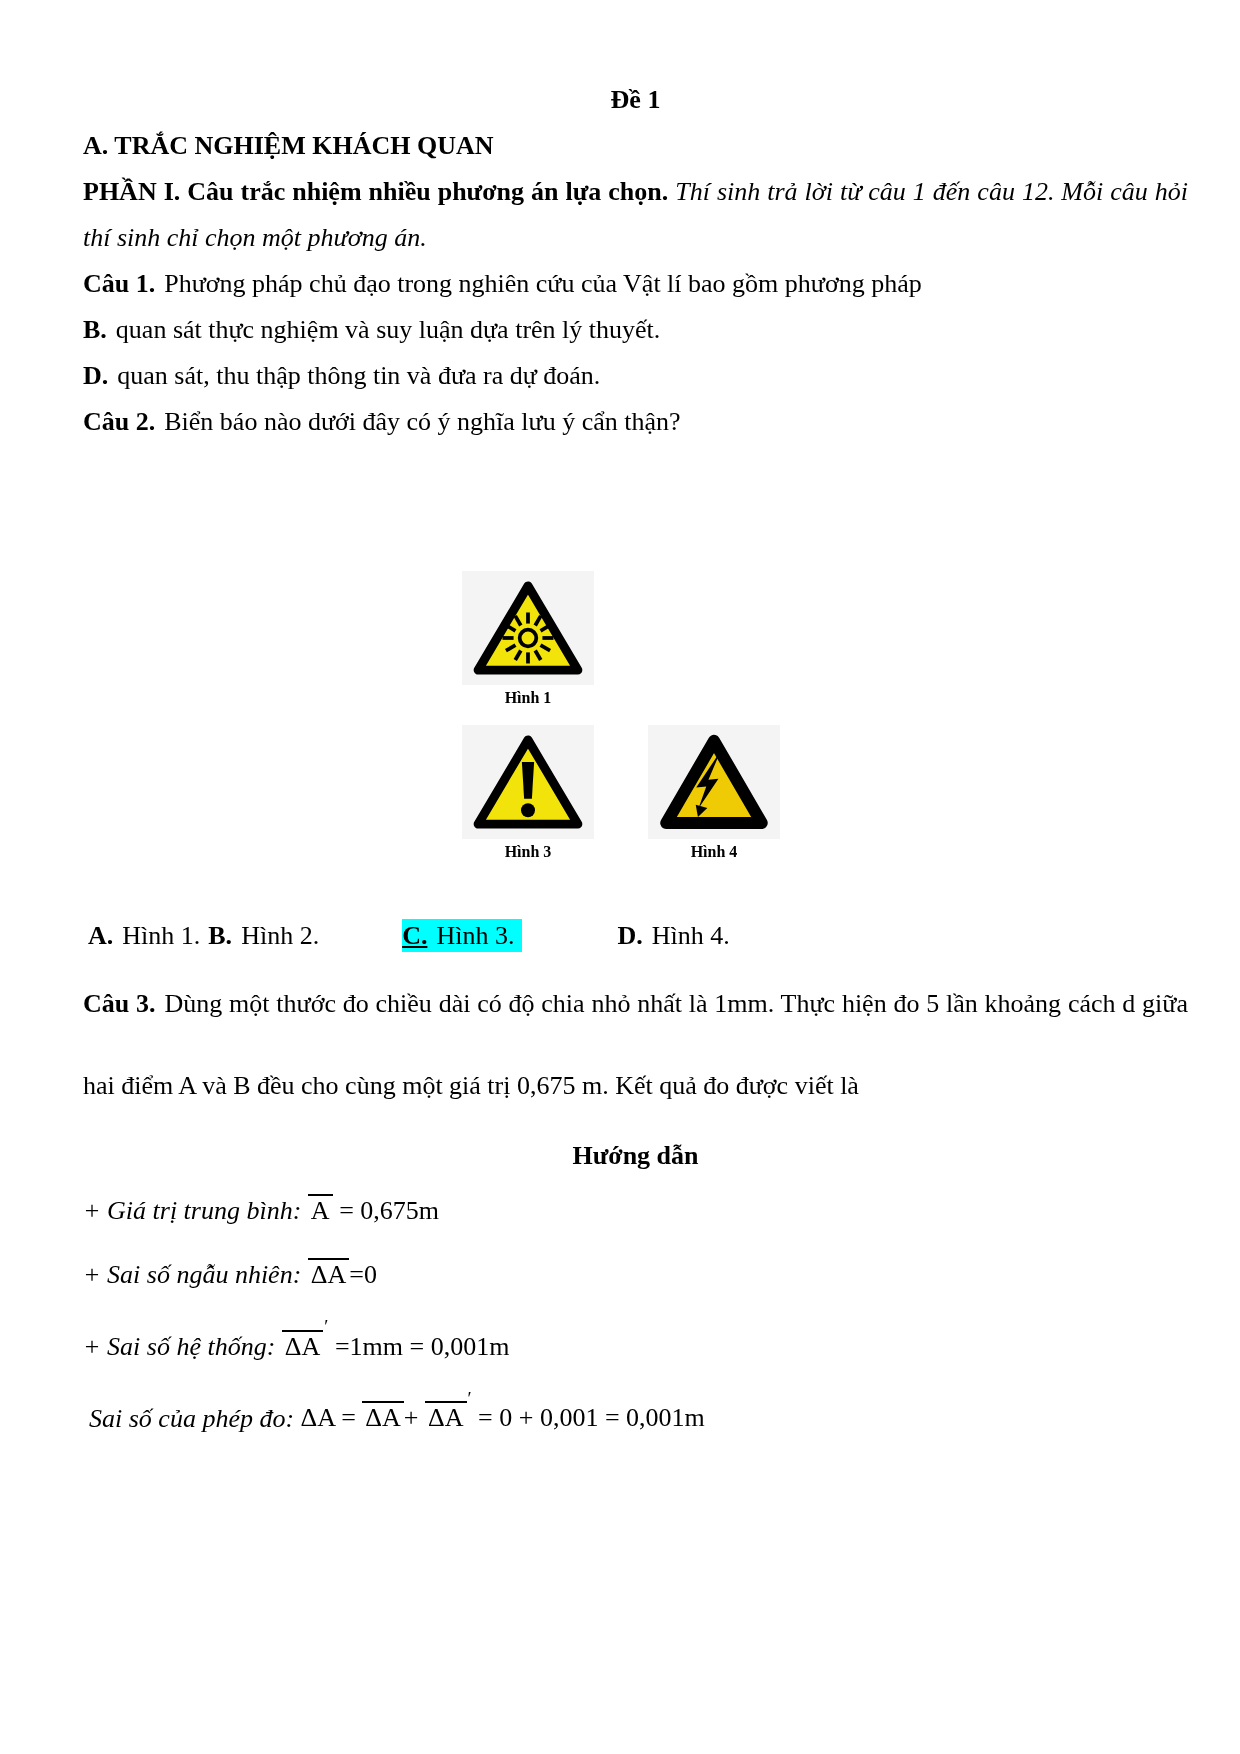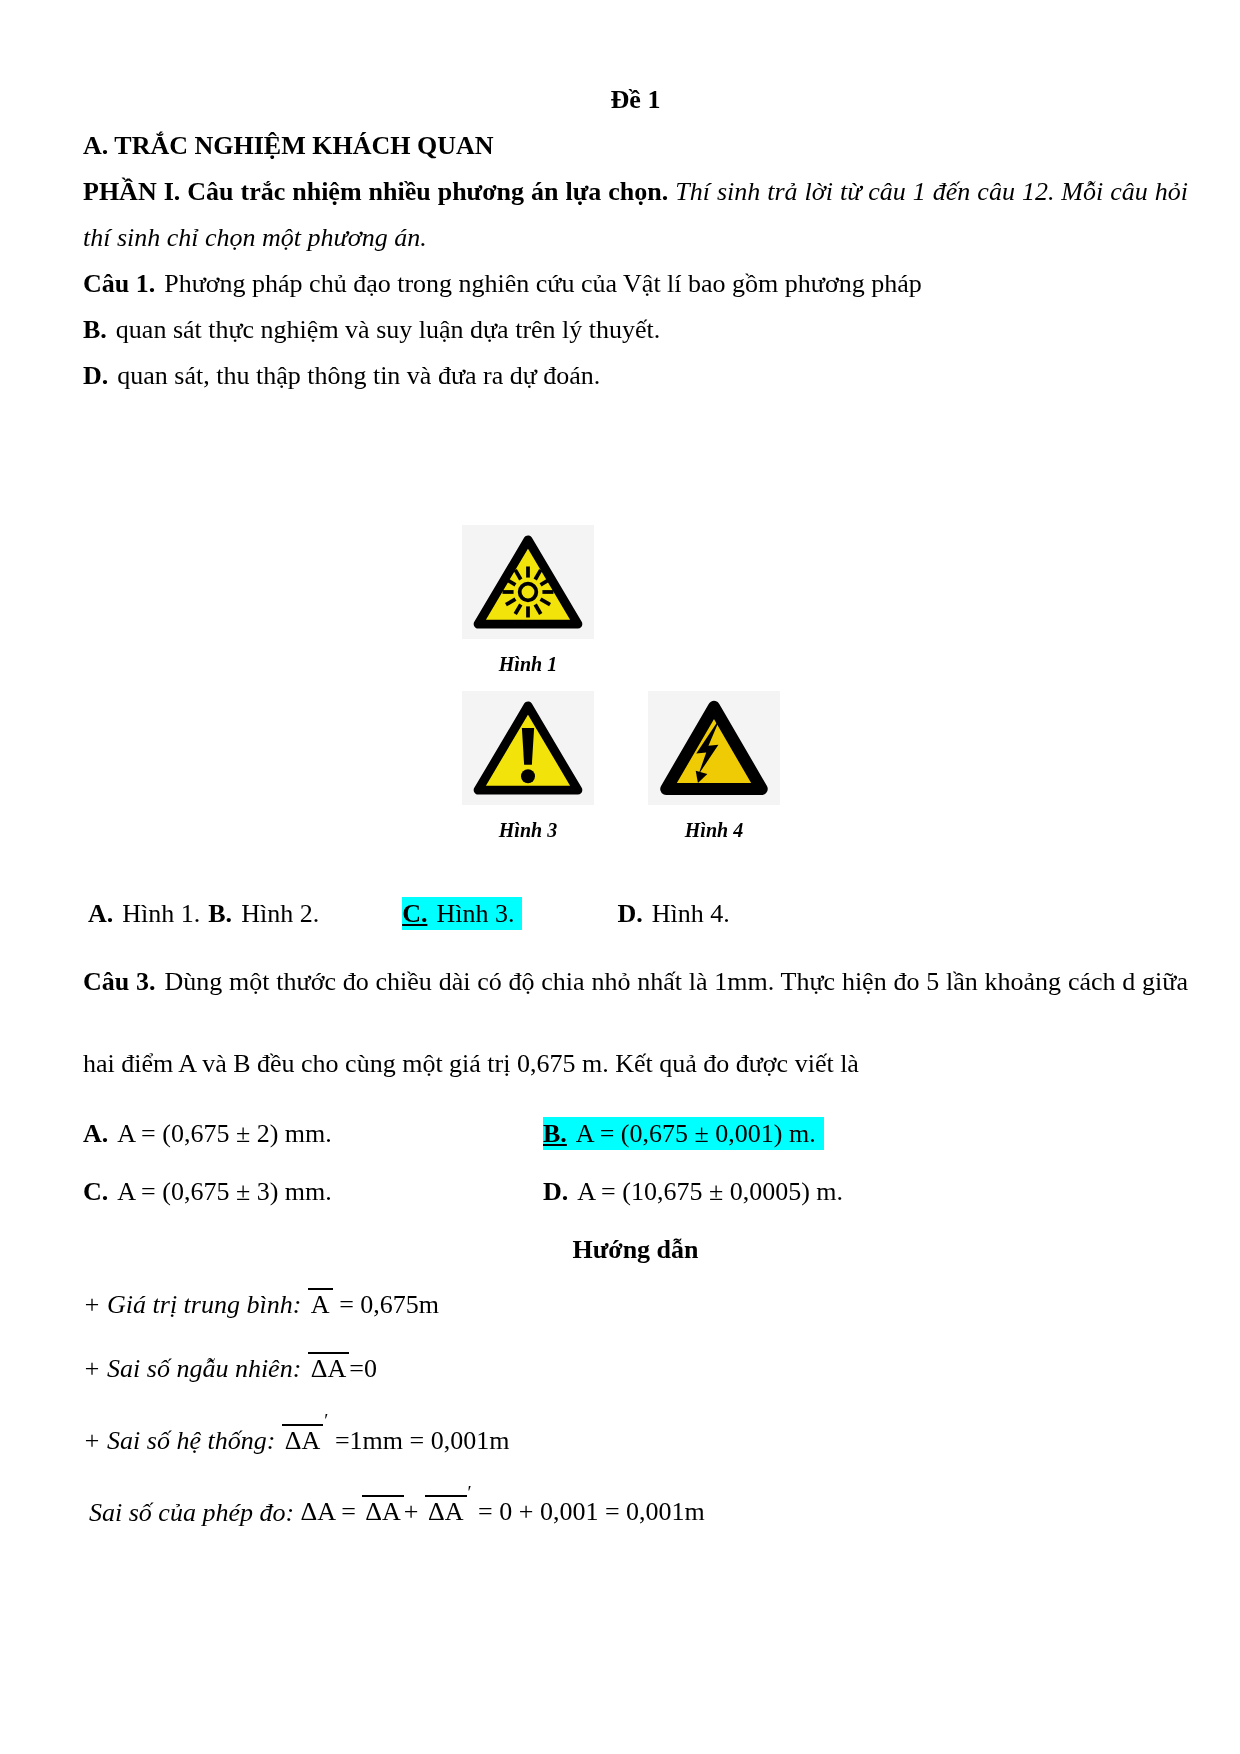--- a/index.html
+++ b/index.html
@@ -24,21 +24,21 @@
   .ital{font-style:italic;}
   .letter{font-weight:bold;margin-right:9px;}
   .hl{background:var(--hl);padding:2px 8px 2px 0;}
   .ul{text-decoration:underline;}
   
   .figures{margin:126px 0 0 379px;width:320px;}
   .fig-row{display:flex;column-gap:54px;}
   .fig-row.second{margin-top:14px;}
   figure{margin:0;width:132px;}
   .signbox{width:132px;height:114px;background:var(--sbg);display:flex;align-items:center;justify-content:center;}
-  figcaption{margin-top:12px;text-align:center;font-weight:bold;font-size:20px;line-height:26px;font-style:italic;}
+  figcaption{text-align:center;font-weight:bold;font-size:16px;line-height:26px;}
   .tri{fill:var(--sy);stroke:var(--ink);stroke-width:8;stroke-linejoin:round;}
   .tri4{fill:var(--sy4);stroke:var(--ink);stroke-width:11;stroke-linejoin:round;}
   .sym{stroke:var(--ink);stroke-width:3.4;fill:none;}
   .sym-thin{stroke:var(--ink);stroke-width:2.4;fill:none;}
   .sym-fill{fill:var(--ink);stroke:none;}
   
   .ansrow{margin-top:48px;display:flex;align-items:baseline;text-align:center;}
   .ansrow .a{margin-left:5px;}
   .ansrow .b{margin-left:8px;}
   .ansrow .c{margin-left:83px;}
@@ -64,20 +64,21 @@
 
   <p class="bold">A. TRẮC NGHIỆM KHÁCH QUAN</p>
 
   <p class="just"><b>PHẦN I. Câu trắc nhiệm nhiều phương án lựa chọn.</b> <i>Thí sinh trả lời từ câu 1 đến câu 12. Mỗi câu  hỏi thí sinh chỉ chọn một phương án.</i></p>
 
   <p class="just"><b class="letter">Câu 1.</b><span>Phương pháp chủ đạo trong nghiên cứu của Vật lí bao gồm phương pháp</span></p>
 
   <p><b class="letter">B.</b><span>quan sát thực nghiệm và suy luận dựa trên lý thuyết.</span></p>
   <p><b class="letter">D.</b><span>quan sát, thu thập thông tin và đưa ra dự đoán.</span></p>
 
+  <p><b class="letter">Câu 2.</b><span>Biển báo nào dưới đây có ý nghĩa lưu ý cẩn thận?</span></p>
 
   <div class="figures">
     <div class="fig-row">
       <figure>
         <div class="signbox">
           <svg width="118" height="102" viewBox="0 0 104 92">
             <path class="tri" d="M52 8 L7 84 L97 84 Z"></path>
             <circle class="sym" cx="52" cy="55" r="7.5" stroke-width="4"></circle>
             <line class="sym" x1="65" y1="55" x2="75" y2="55"></line>
             <line class="sym" x1="63.3" y1="61.5" x2="71.9" y2="66.5"></line>
@@ -122,26 +123,20 @@
 
   <div class="ansrow">
     <span class="a"><b class="letter">A.</b><span>Hình 1.</span></span>
     <span class="b"><b class="letter">B.</b><span>Hình 2.</span></span>
     <span class="c"><span class="hl"><b class="letter ul">C.</b><span>Hình 3.</span></span></span>
     <span class="d"><b class="letter">D.</b><span>Hình 4.</span></span>
   </div>
 
   <p class="just q3para"><b class="letter">Câu 3.</b><span>Dùng một thước đo chiều dài có độ chia nhỏ nhất là 1mm. Thực hiện đo 5 lần khoảng cách d giữa hai điểm A và B đều cho cùng một giá trị 0,675 m. Kết quả đo được viết là</span></p>
 
-  <div class="optgrid">
-    <span><b class="letter">A.</b><span>A = (0,675 ± 2) mm.</span></span>
-    <span><span class="hl"><b class="letter ul">B.</b><span>A = (0,675 ± 0,001) m.</span></span></span>
-    <span><b class="letter">C.</b><span>A = (0,675 ± 3) mm.</span></span>
-    <span><b class="letter">D.</b><span>A = (10,675 ± 0,0005) m.</span></span>
-  </div>
 
   <p class="center bold sol-head">Hướng dẫn</p>
 
 
   <p class="sol-line"><i>+ Giá trị trung bình: </i><span class="fm"><span class="ovl">A</span><span> = 0,675m</span></span></p>
 
   <p class="sol-line"><i>+ Sai số ngẫu nhiên: </i><span class="fm"><span class="ovl">ΔA</span><span>=0</span></span></p>
 
   <p class="sol-line"><i>+ Sai số hệ thống: </i><span class="fm"><span class="ovl">ΔA</span><sup class="prime">′</sup><span> =1mm = 0,001m</span></span></p>
 

